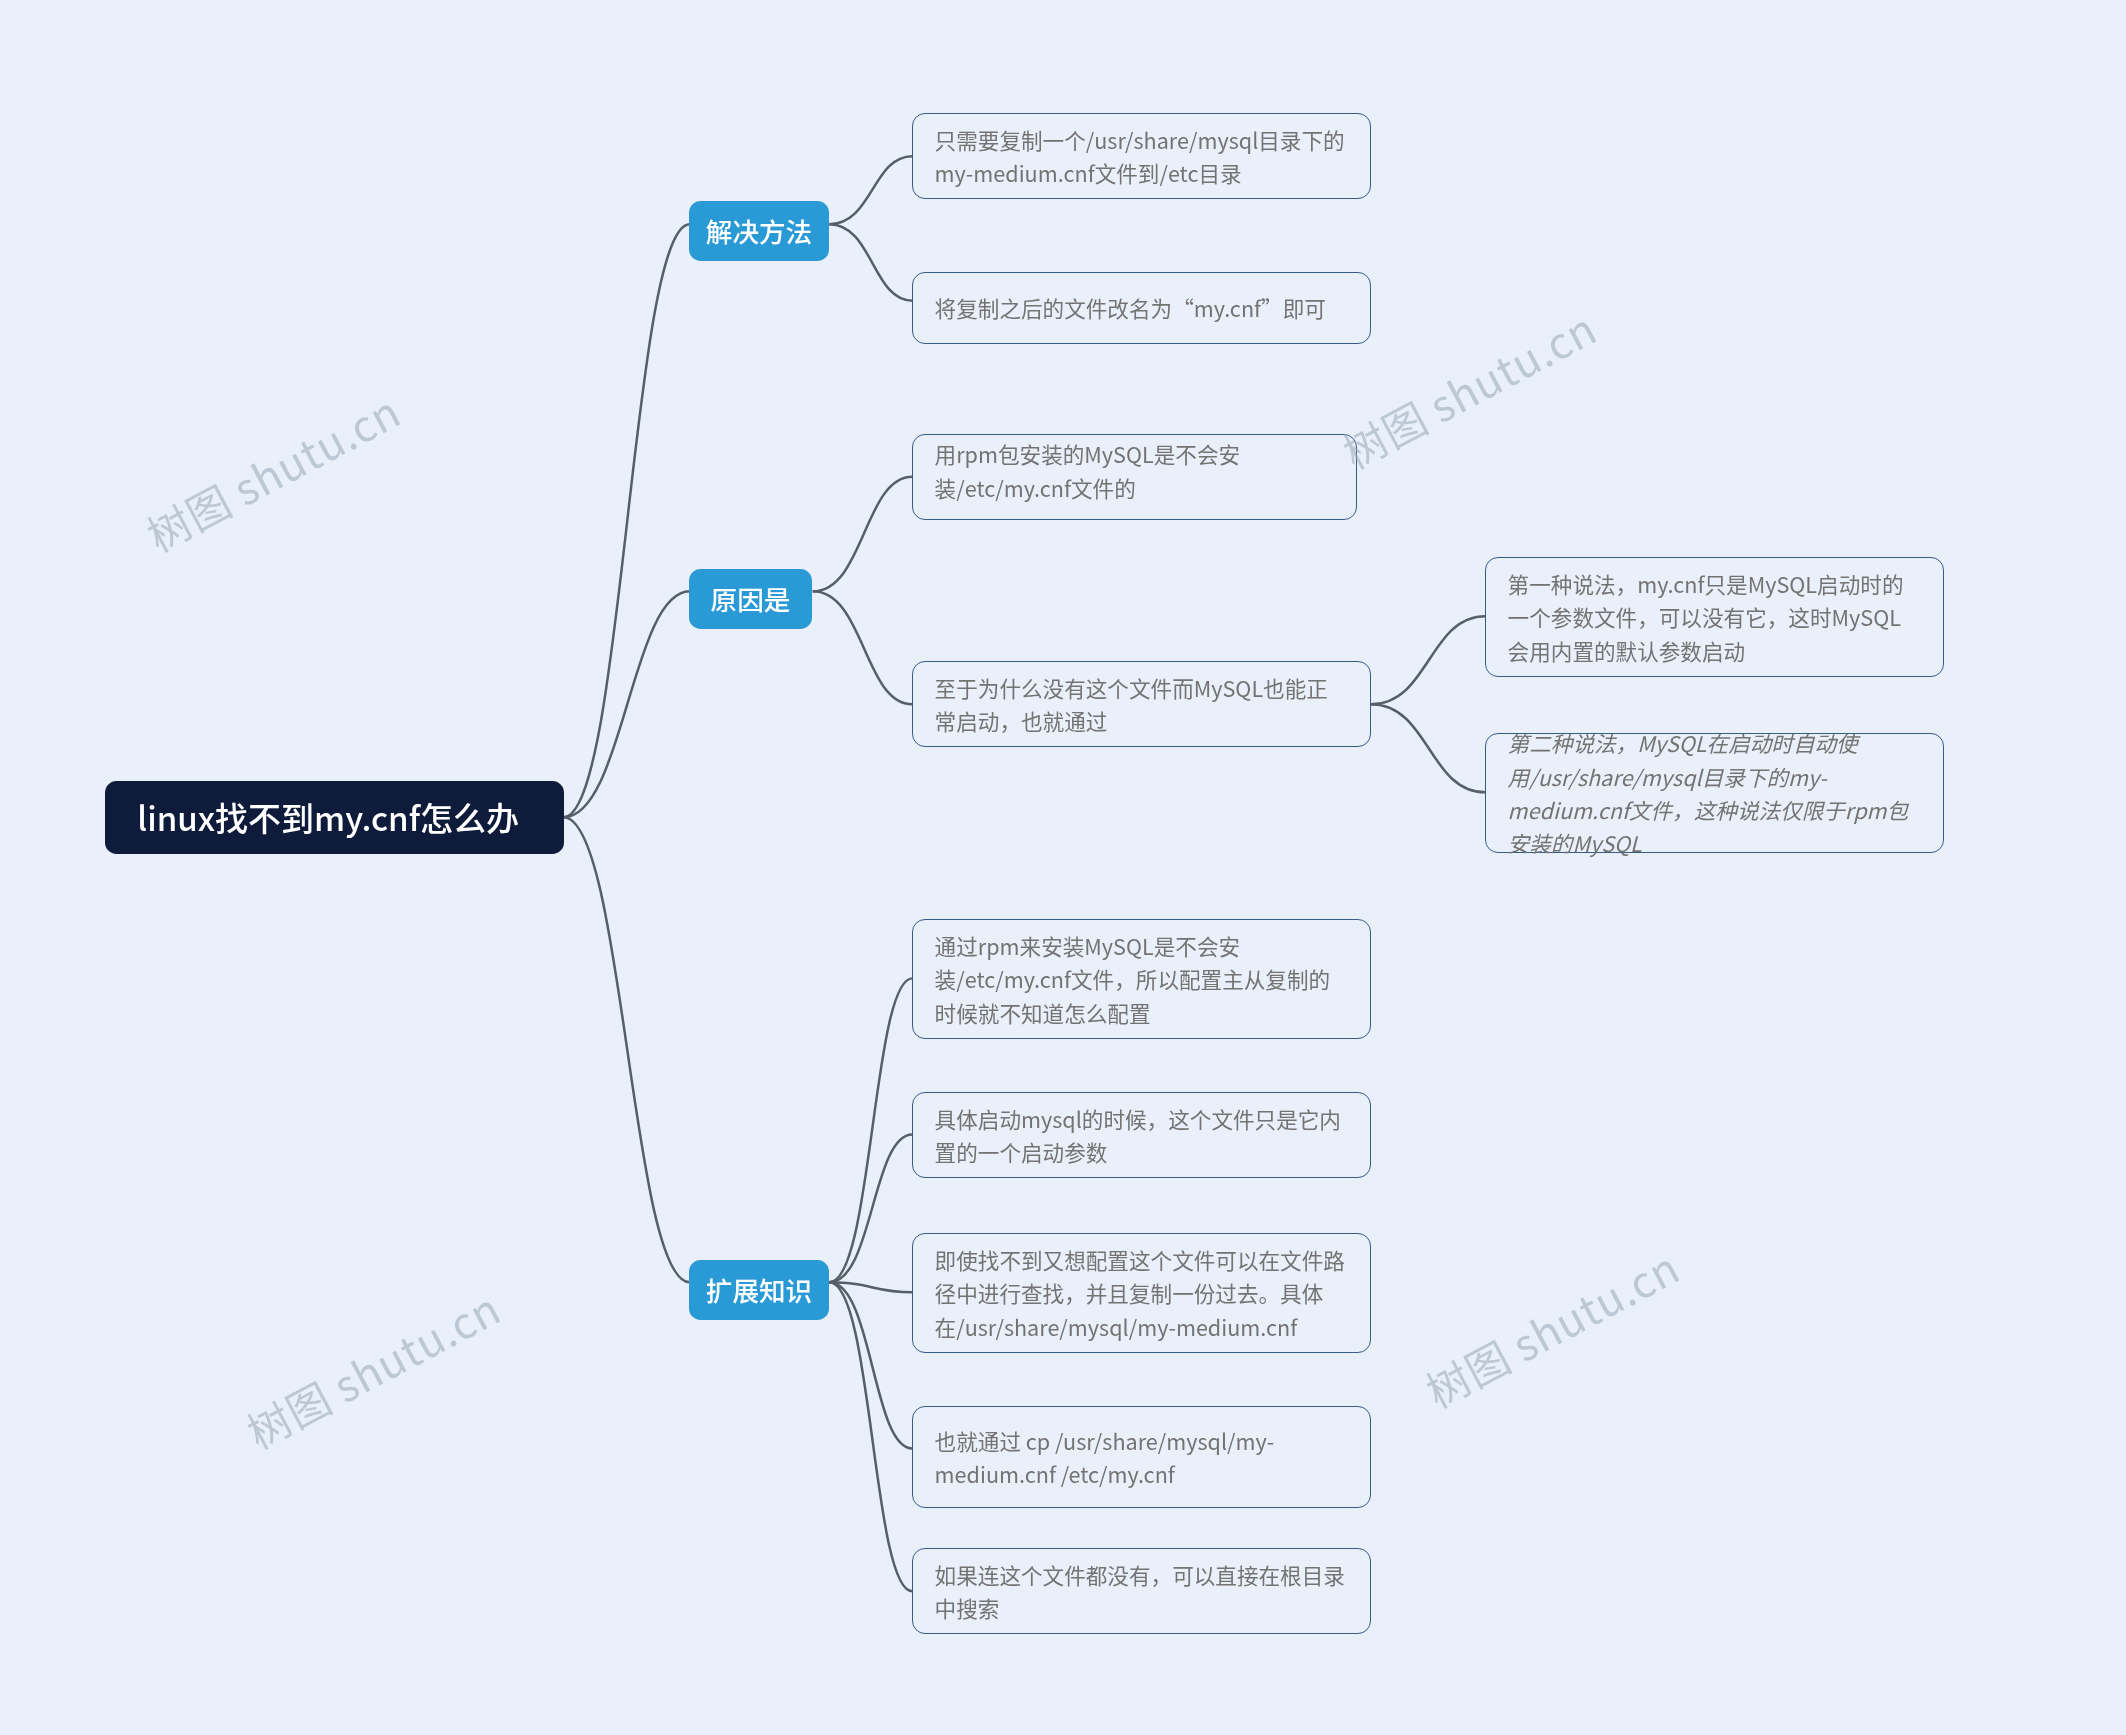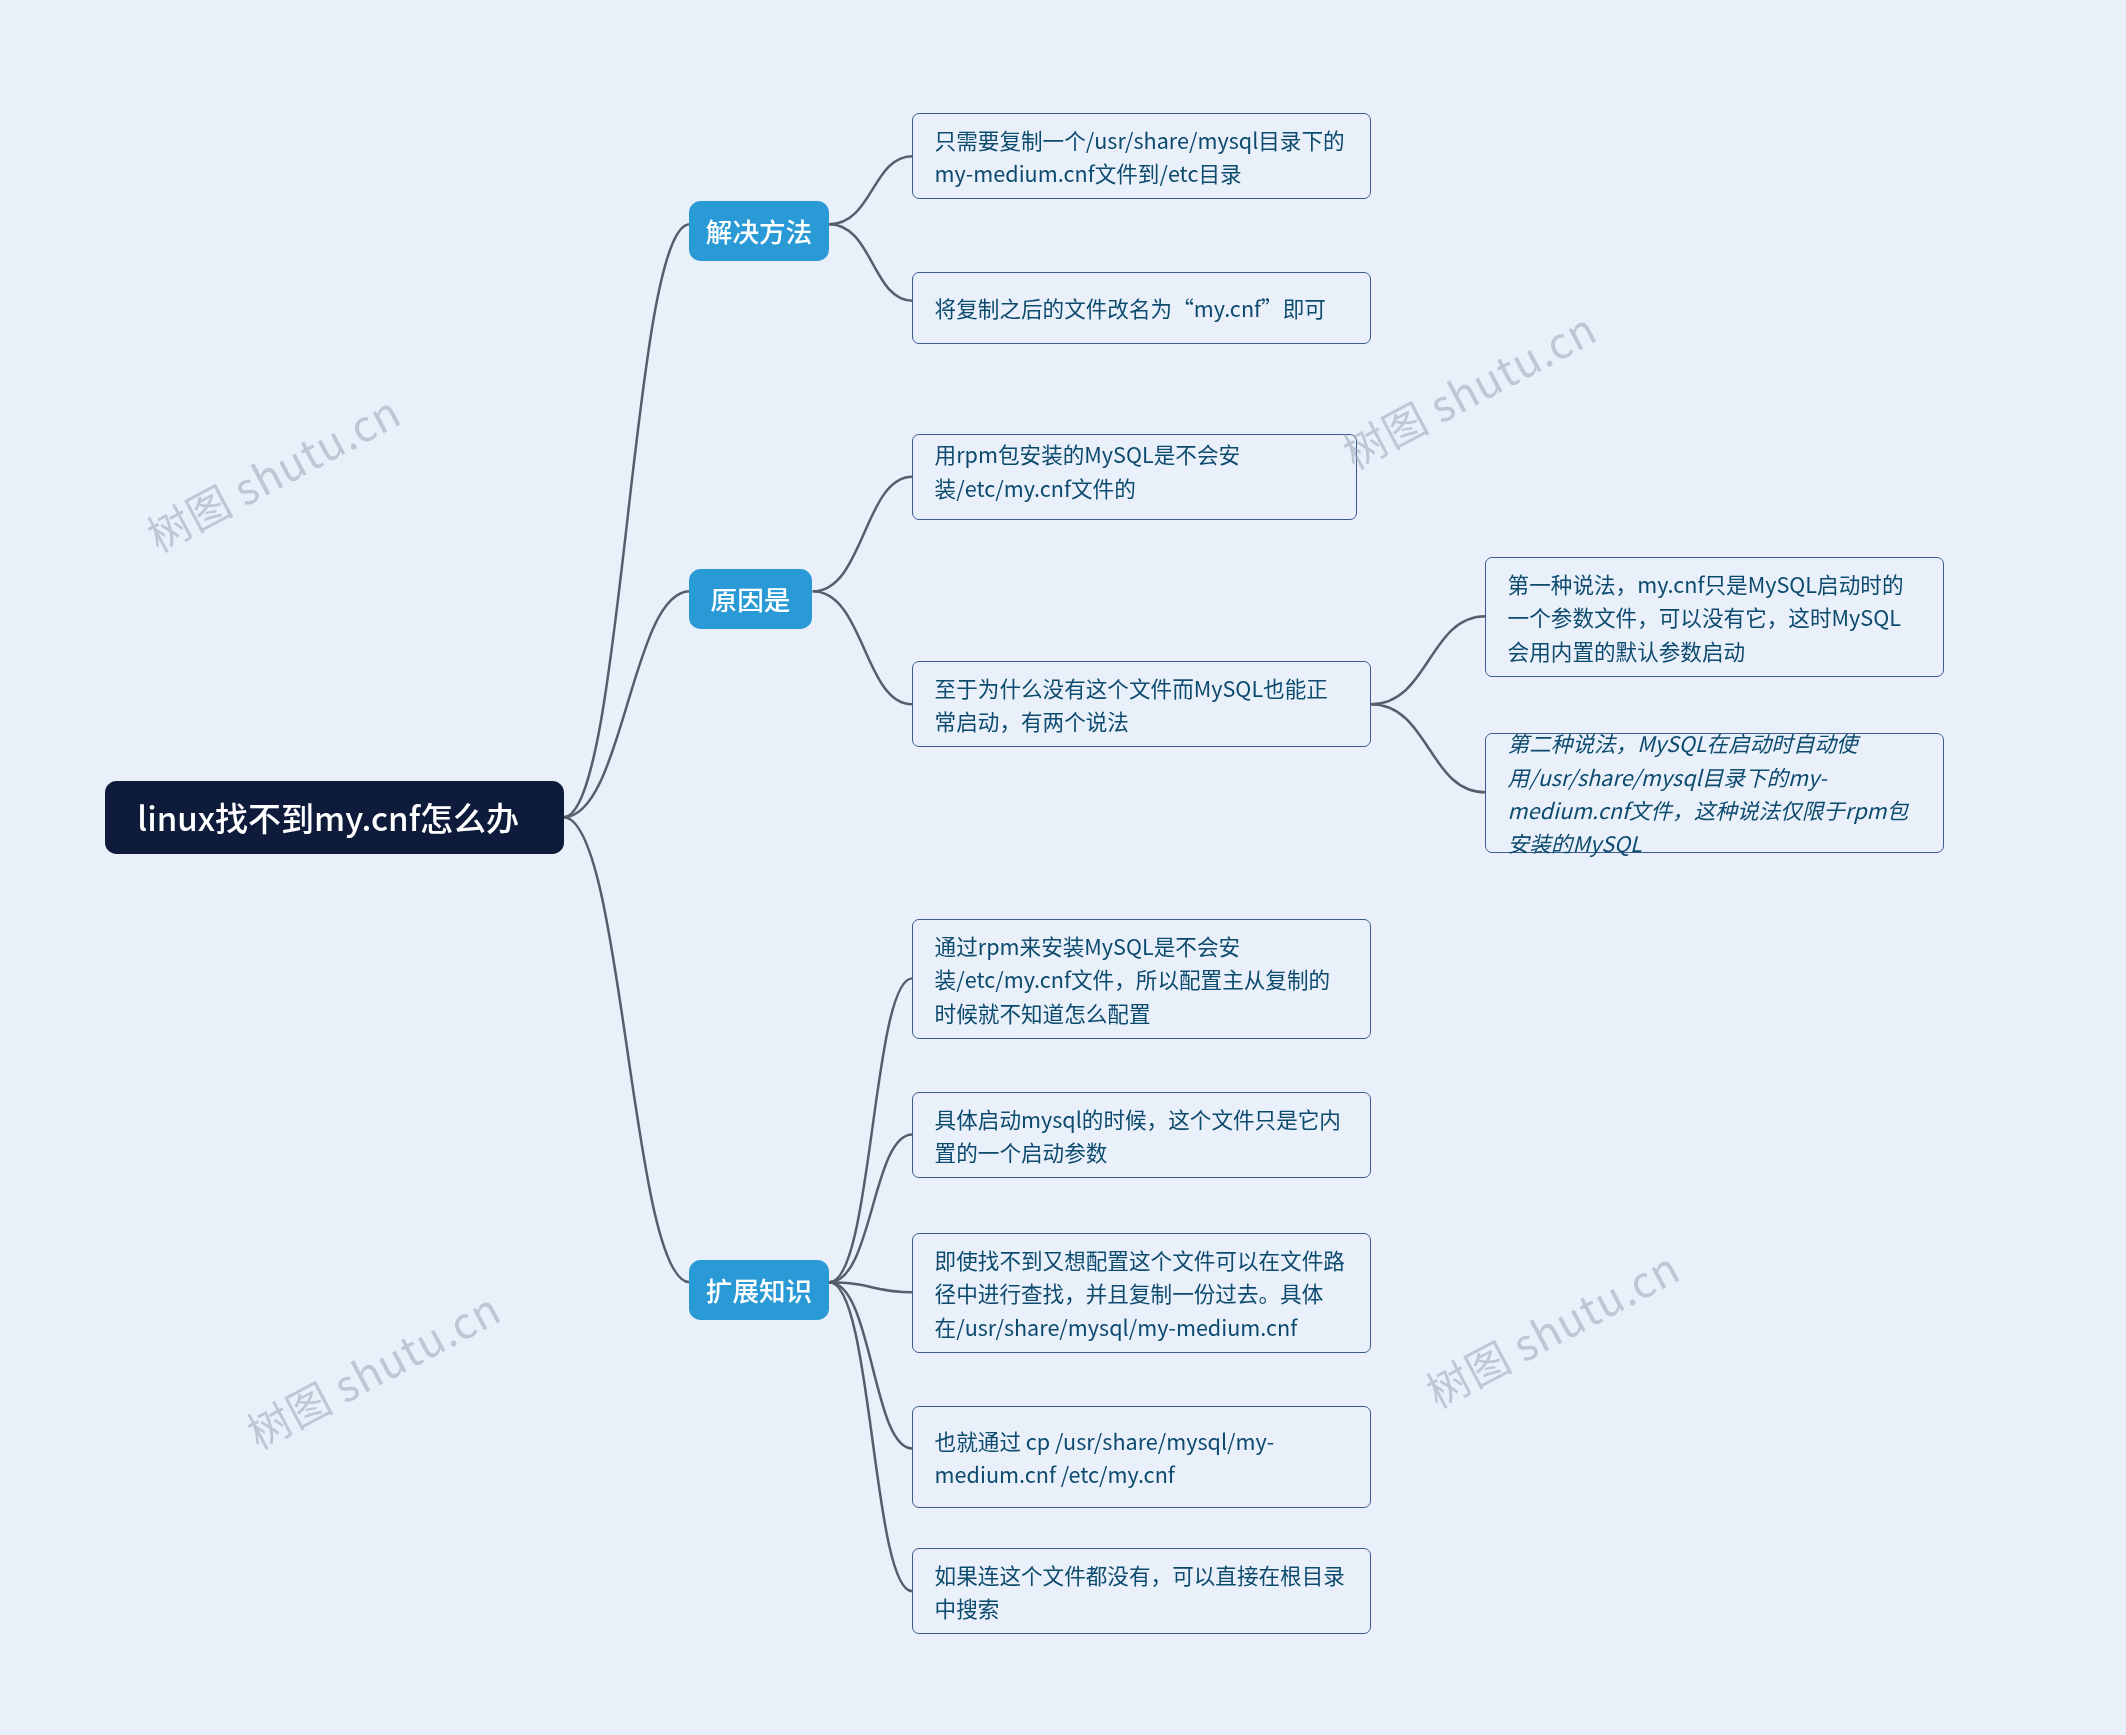--- a/index.html
+++ b/index.html
@@ -39,25 +39,25 @@
     background: #2a9ad6;
     color: #ffffff;
     font-size: 26.6px;
     font-weight: 500;
     border-radius: 11.6px;
     white-space: nowrap;
     margin-top: 7px;
   }
   .leaf {
     background: #eaf0fa;
-    color: #0c4a6e;
+    color: #737373;
     font-size: 21.6px;
     font-weight: 400;
     border: 1.7px solid #3a5a8a;
-    border-radius: 7px;
+    border-radius: 13px;
     text-align: left;
     justify-content: flex-start;
   }
   .watermark {
     position: absolute;
     color: #9aa8b8;
     font-size: 43px;
     opacity: 0.55;
     transform: rotate(-28deg);
     white-space: nowrap;
@@ -113,21 +113,21 @@
   <span>只需要复制一个/usr/share/mysql目录下的my-medium.cnf文件到/etc目录</span>
 </div>
 <div class="node leaf" style="left:912px; top:272px; width:459px; height:72px;">
   <span>将复制之后的文件改名为“my.cnf”即可</span>
 </div>
 
 <div class="node leaf" style="left:912px; top:434px; width:445px; height:86px;align-items:flex-end;">
   <span>用rpm包安装的MySQL是不会安装/etc/my.cnf文件的</span>
 </div>
 <div class="node leaf" style="left:912px; top:661px; width:459px; height:86px;">
-  <span>至于为什么没有这个文件而MySQL也能正常启动，有两个说法</span>
+  <span>至于为什么没有这个文件而MySQL也能正常启动，也就通过</span>
 </div>
 
 <div class="node leaf" style="left:1485px; top:557px; width:459px; height:120px;">
   <span>第一种说法，my.cnf只是MySQL启动时的一个参数文件，可以没有它，这时MySQL会用内置的默认参数启动</span>
 </div>
 <div class="node leaf" style="left:1485px; top:733px; width:459px; height:120px;font-style:italic;">
   <span>第二种说法，MySQL在启动时自动使用/usr/share/mysql目录下的my-medium.cnf文件，这种说法仅限于rpm包安装的MySQL</span>
 </div>
 
 <div class="node leaf" style="left:912px; top:919px; width:459px; height:120px;">

